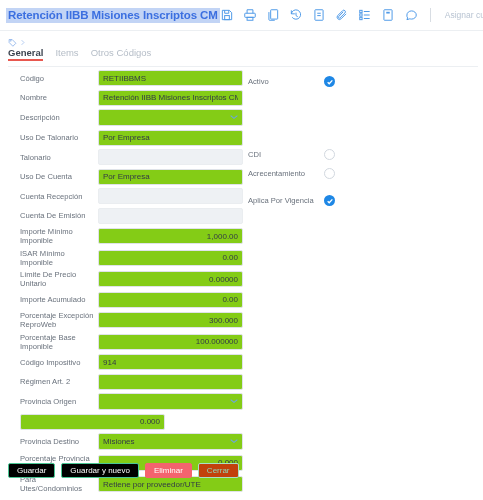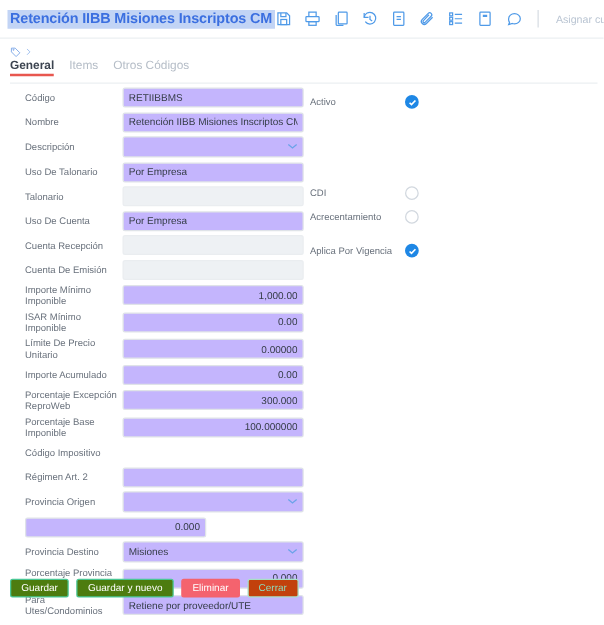--- a/index.html
+++ b/index.html
@@ -118,21 +118,21 @@
     line-height: 9px;
     padding-right: 4px;
     word-wrap: break-word;
   }
   .fld {
     width: 145px;
     flex: 0 0 145px;
     height: 16px;
     border: 1px solid #dfe3e8;
     border-radius: 2px;
-    background: #c4b5fd;
+    background: #84cc16;
     font-size: 8px;
     color: #333b45;
     display: flex;
     align-items: center;
     padding: 0 4px;
   }
   .fld.disabled {
     background: #eef1f4;
     border-color: #eaedf0;
   }
@@ -189,21 +189,21 @@
     border-radius: 2px;
     font-size: 8px;
     color: #fff;
     display: inline-flex;
     align-items: center;
     justify-content: center;
     padding: 0 8px;
     border: 1px solid transparent;
     white-space: nowrap;
   }
-  .btn.green { background: #4d7c0f; border-color: #4ac795; }
+  .btn.green { background: #000000; border-color: #4ac795; }
   .btn.red { background: #f4636e; border-color: #f4636e; }
   .btn.ghost {
     background: #c2410c;
     color: #8ed9b9;
     border-color: #a9e0c7;
   }
 </style>
 </head>
 <body>
 
@@ -392,20 +392,23 @@
         </div>
       </div>
       <div class="row">
         <div class="lbl">Porcentaje Base Imponible</div>
         <div class="fld num">
           <span class="txt">100.000000</span>
         </div>
       </div>
       <div class="row">
         <div class="lbl">Código Impositivo</div>
+        <div class="fld">
+          <span class="txt">914</span>
+        </div>
       </div>
       <div class="row">
         <div class="lbl">Régimen Art. 2</div>
         <div class="fld">
           <span class="txt"></span>
         </div>
       </div>
       <div class="row">
         <div class="lbl">Provincia Origen</div>
         <div class="fld tall">

